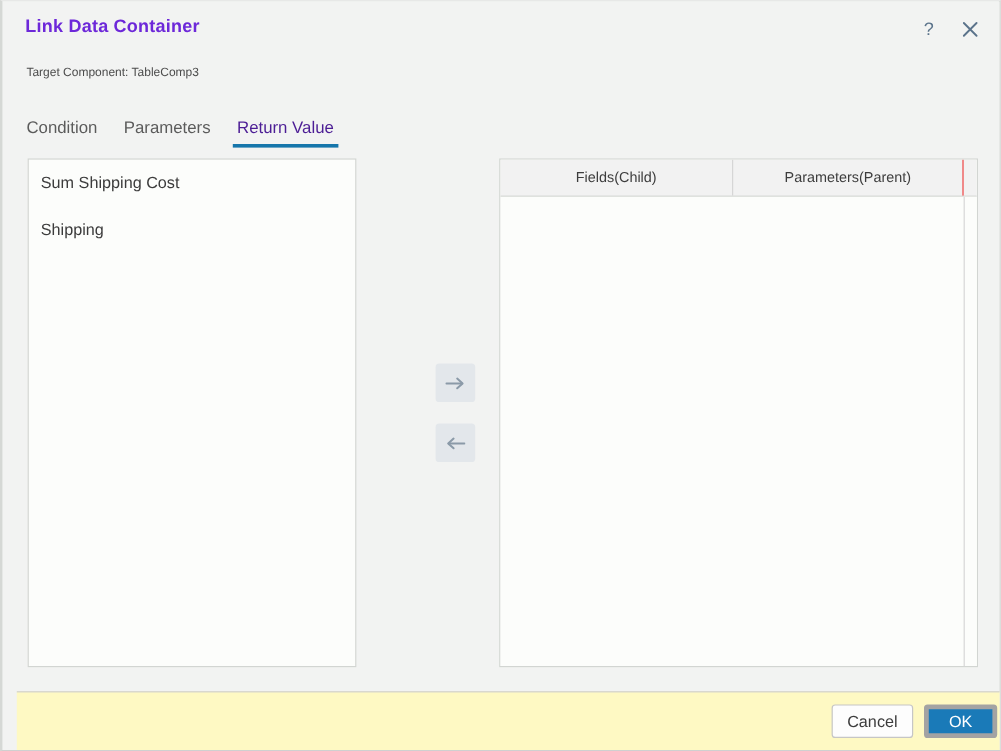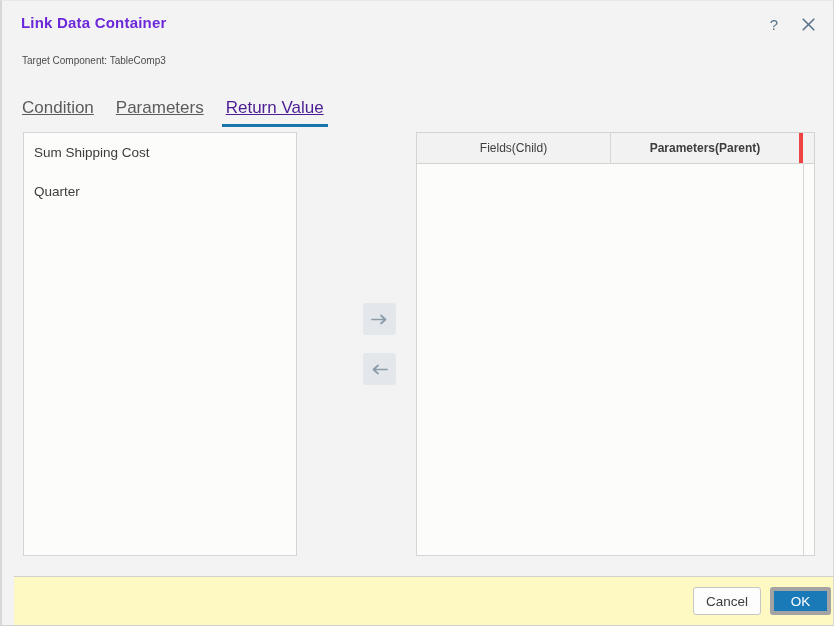--- a/index.html
+++ b/index.html
@@ -83,27 +83,26 @@
   .tabs {
     position: absolute;
     left: 20px;
     top: 97px;
     display: flex;
     align-items: flex-end;
     gap: 0px;
   }
   .tab {
     position: relative;
-    font-size: 17px;
+    font-size: 14px;
     color: #5b5b5b;
     padding: 0 0 9px 0;
     margin-right: 22px;
     cursor: pointer;
     white-space: nowrap;
-    text-decoration: underline;
   }
   .tab.active {
     color: #4c1d95;
   }
   .tab.active::after {
     content: "";
     position: absolute;
     left: -4px;
     right: -4px;
     bottom: 0;
@@ -179,21 +178,21 @@
     font-size: 12px;
     color: #3d3d3d;
     display: flex;
     align-items: center;
     justify-content: center;
     box-sizing: border-box;
     height: 100%;
     white-space: nowrap;
   }
   .th.col1 { width: 194px; border-right: 1px solid #d6d6d6; }
-  .th.col2 { width: 192px; border-right: 4px solid #ef4444; font-weight: bold; }
+  .th.col2 { width: 192px; border-right: 1px solid #ef4444; }
   .th.col3 { width: 11px; }
   .table-body {
     position: relative;
     height: 391px;
     background: #fcfdfb;
   }
   .body-gutter {
     position: absolute;
     top: 0;
     right: 0;
@@ -267,21 +266,21 @@
   <div class="target-line">Target Component: TableComp3</div>
 
   <div class="tabs">
     <div class="tab">Condition</div>
     <div class="tab">Parameters</div>
     <div class="tab active">Return Value</div>
   </div>
 
   <div class="left-panel">
     <div class="list-item">Sum Shipping Cost</div>
-    <div class="list-item">Quarter</div>
+    <div class="list-item">Shipping</div>
   </div>
 
   <div class="transfer">
     <button class="xfer-btn">
       <span>
         <svg width="17" height="13" viewBox="0 0 17 13" aria-hidden="true">
           <path d="M1 6.5 H14" stroke="#8b9aa8" stroke-width="1.7" stroke-linecap="round"></path>
           <path d="M10 2.5 L14.5 6.5 L10 10.5" fill="none" stroke="#8b9aa8" stroke-width="1.7" stroke-linecap="round" stroke-linejoin="round"></path>
         </svg>
       </span>

